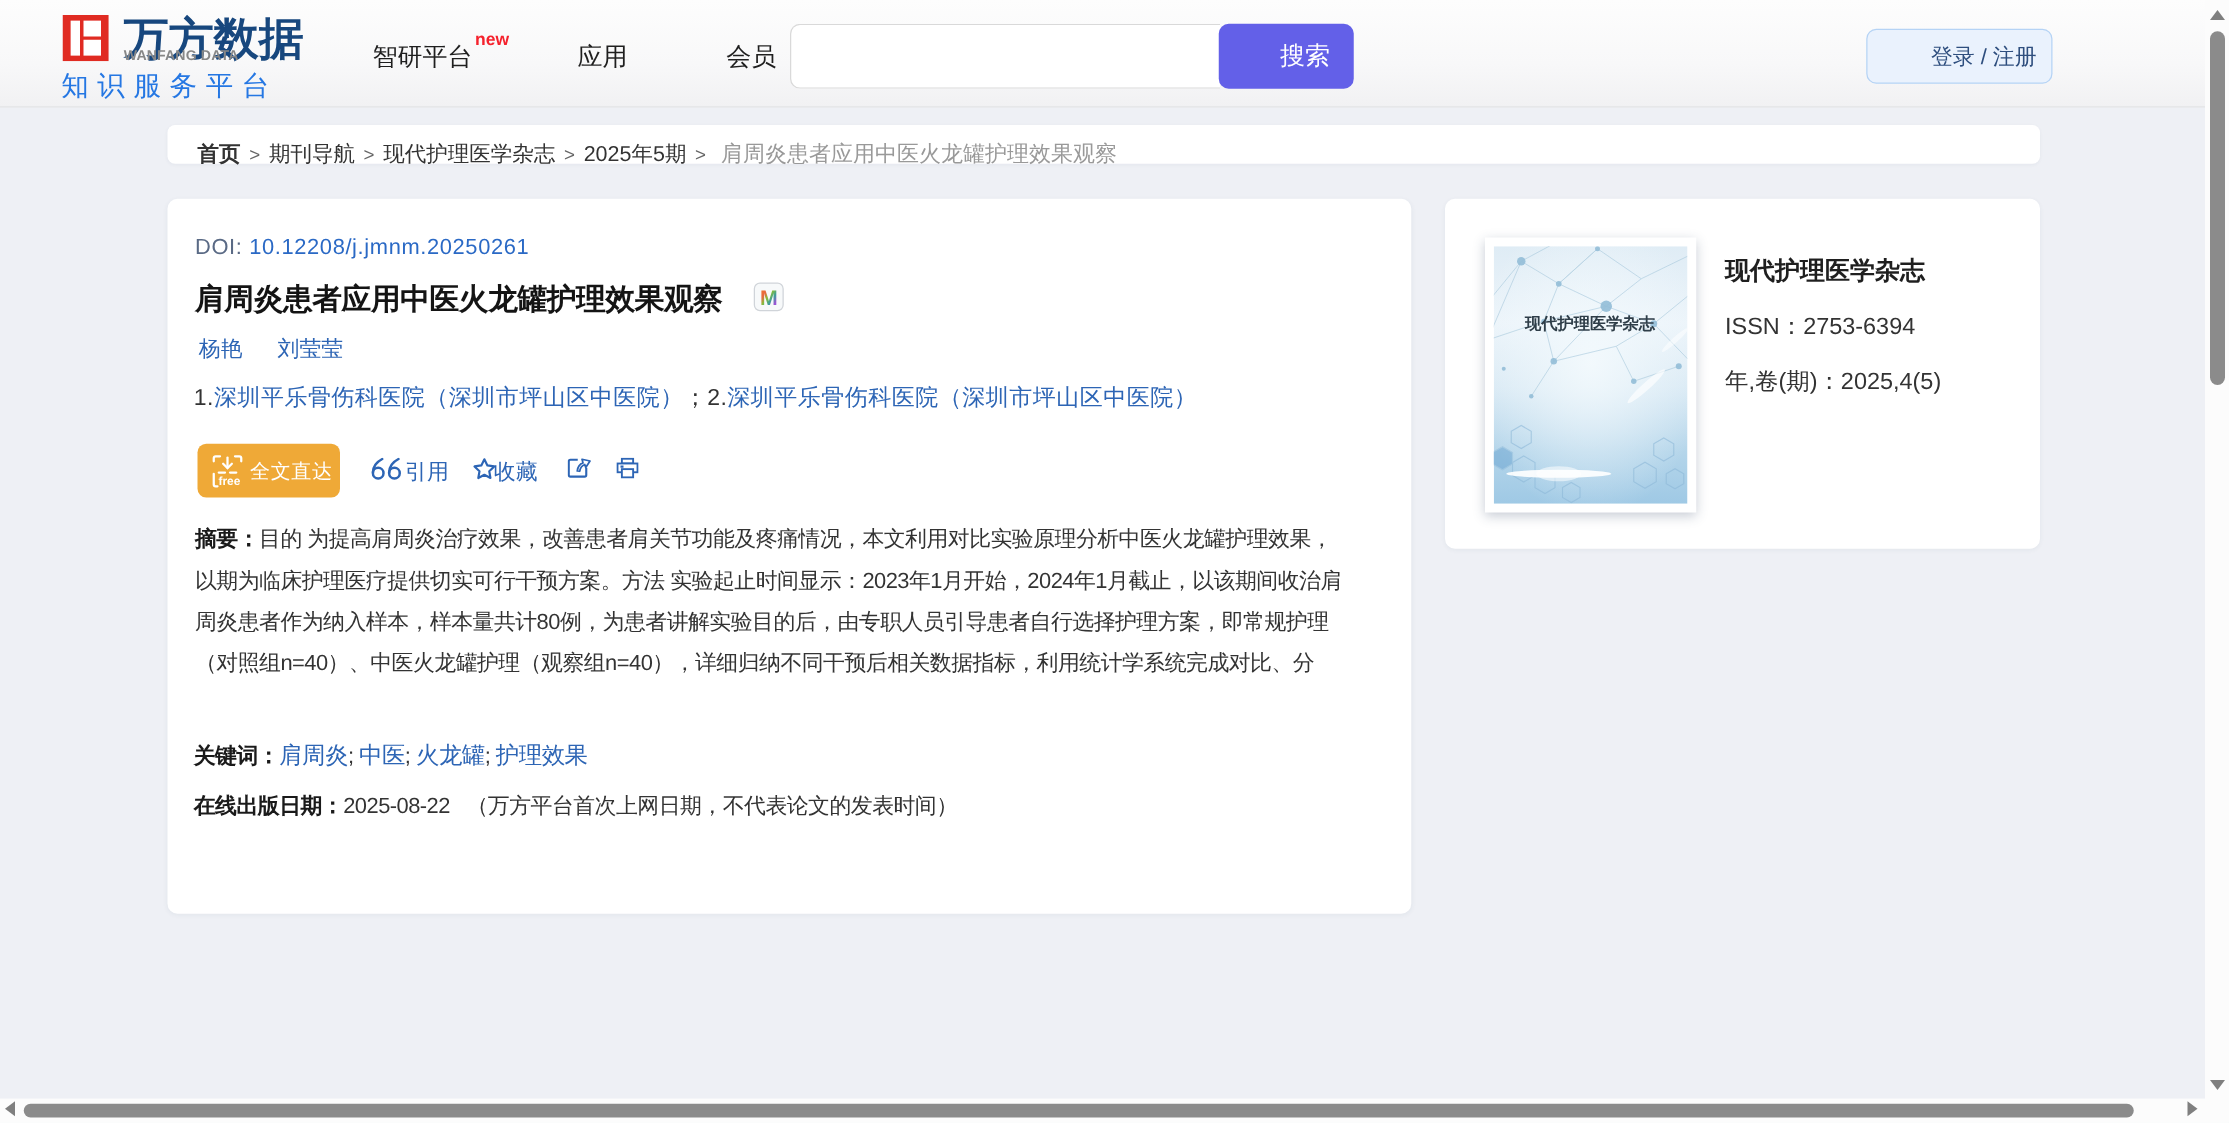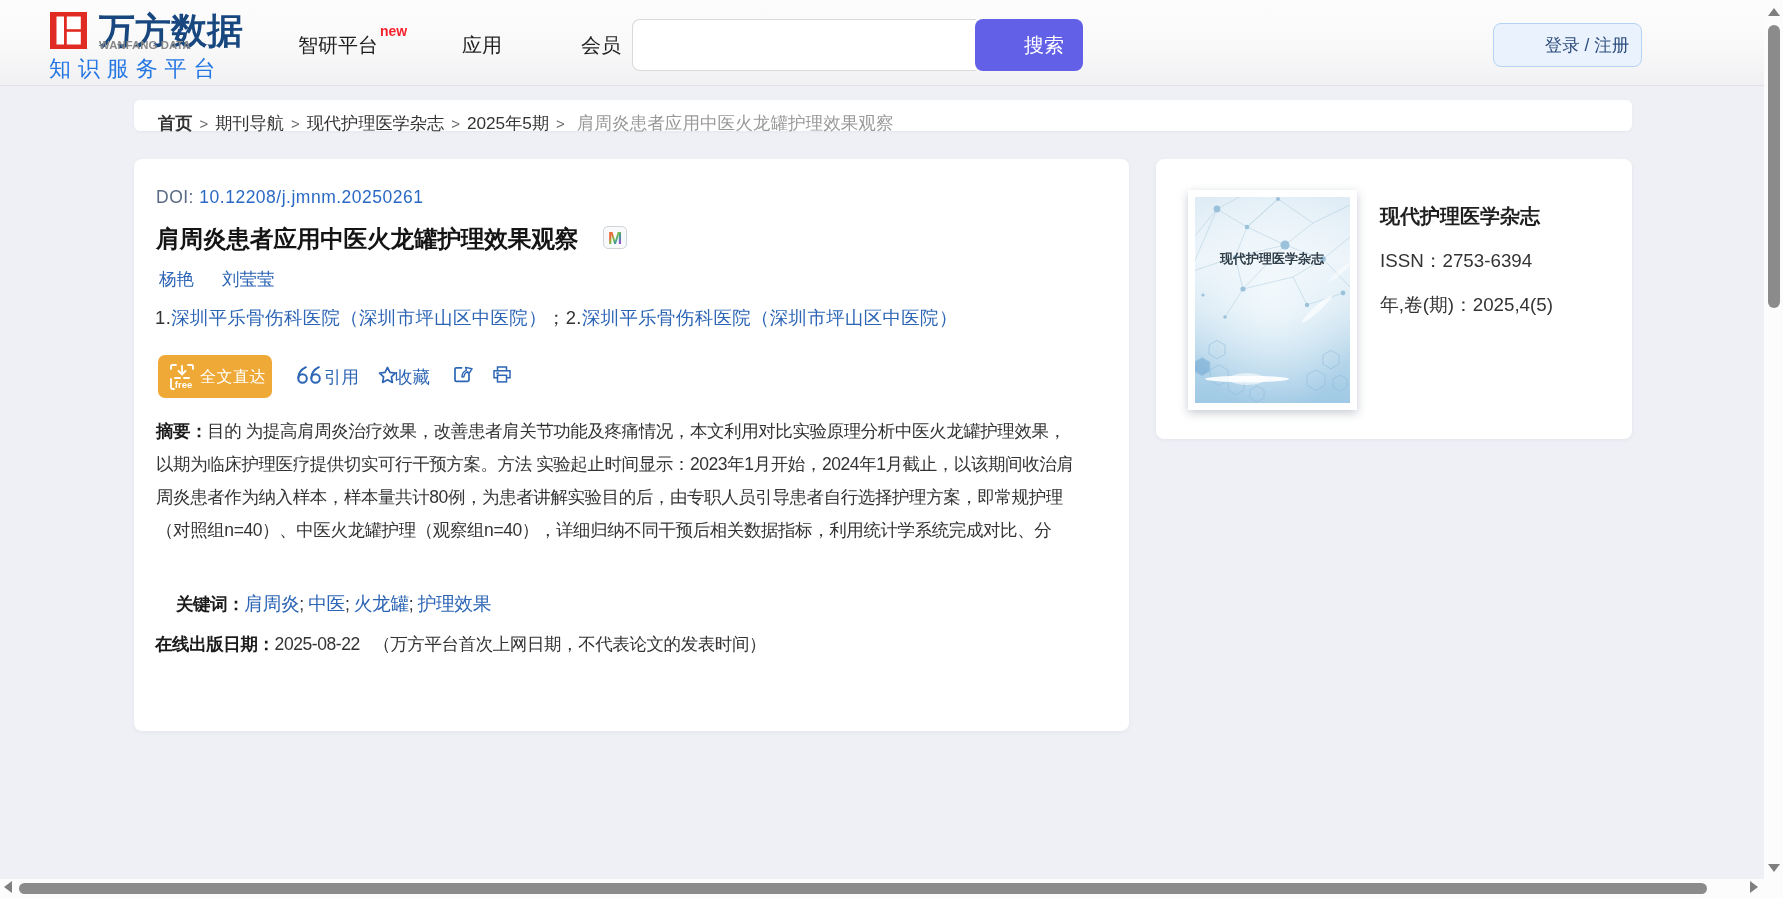--- a/index.html
+++ b/index.html
@@ -48,21 +48,21 @@
   #affil a { color:#2d65b5; }
   
   #fullbtn { position:absolute; left:158px; top:355px; width:114px; height:43px; background:#efa937;
     border-radius:7px; color:#fff; font-size:16px;padding-left:33px; }
   #fullbtn span { position:absolute; left:42px; top:12px; letter-spacing:0.5px; }
   .action { position:absolute; top:365px; font-size:17.5px; color:#2d65b5; white-space:nowrap; }
   .aicon { position:absolute; }
   
   .abline { position:absolute; left:156px; font-size:17.5px; letter-spacing:-0.42px; color:#333; white-space:nowrap; }
   .abline b, #kw b, #pubdate b { color:#1a1a1a; }
-  #kw { position:absolute; left:155px; top:591px; font-size:17.5px; letter-spacing:-0.42px; color:#333;margin-left:21px; }
+  #kw { position:absolute; left:155px; top:591px; font-size:17.5px; letter-spacing:-0.42px; color:#333; }
   #kw a { color:#2d65b5; font-size:18.75px; }
   #pubdate { position:absolute; left:155px; top:632px; font-size:17.5px; letter-spacing:-0.42px; color:#333; }
   #eninfo { position:absolute; left:156px; top:674px; width:951px; text-align:center; font-size:17.5px; color:#f0a43a; }
   
   #side { position:absolute; left:1156px; top:159px; width:476px; height:280px; background:#fff;
     border-radius:8px; box-shadow:0 1px 4px rgba(40,60,90,.06); }
   #cover { position:absolute; left:1188px; top:190px; width:169px; height:220px; background:#fff;
     box-shadow:0 3px 9px rgba(50,70,100,.28); }
   #cover svg { position:absolute; left:7px; top:7px; }
   #jtitle { position:absolute; left:1380px; top:203px; font-size:20px; font-weight:bold; color:#1f1f1f; }

